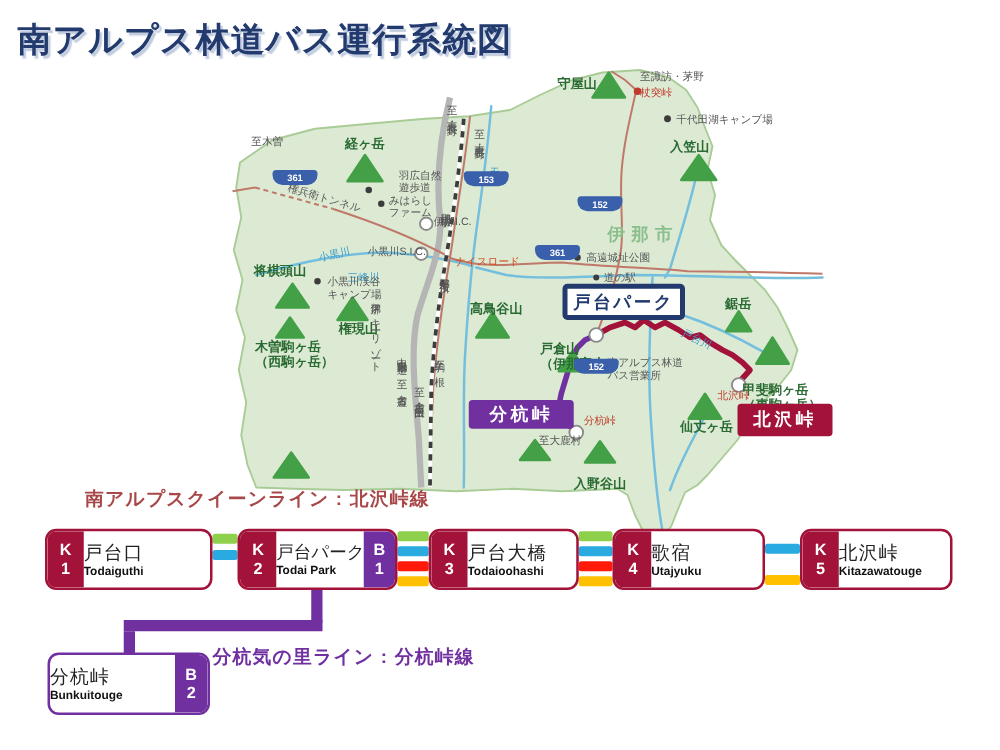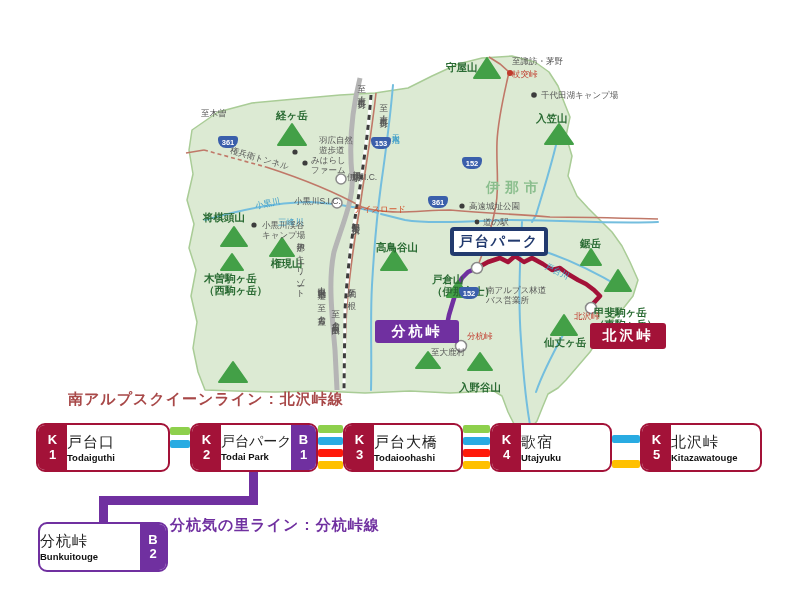--- a/index.html
+++ b/index.html
@@ -10,21 +10,21 @@
   .title{left:14px;top:14px;font-size:27px;font-weight:bold;color:#223a6e;
          letter-spacing:1px;text-shadow:2px 2px 1px rgba(140,160,195,.55);}
   
   .lbl{position:absolute;color:#555;font-size:8.5px;line-height:1.2;white-space:pre-line;}
   .mtn{position:absolute;color:#2a6b33;font-weight:bold;font-size:10.5px;line-height:1.15;white-space:pre-line;}
   .vt{writing-mode:vertical-rl;text-orientation:upright;letter-spacing:1px;}
   .bl{color:#3e9ec9;}
   .rd{color:#c0392b;}
   .org{color:#d2491f;}
   .city{color:#8abe8d;font-size:14px;font-weight:bold;letter-spacing:5px;}
-  .shield{position:absolute;width:20px;height:12px;background:#3a5fab;color:#fff;
+  .shield{position:absolute;width:36px;height:12px;background:#3a5fab;color:#fff;
           font-size:7.5px;font-weight:bold;display:flex;align-items:center;justify-content:center;
           border-radius:3px 3px 8px 8px;}
   
   .badge{position:absolute;display:flex;align-items:center;justify-content:center;font-weight:bold;}
   .badge.white{background:#fff;border:2px solid #223a6e;box-shadow:0 0 0 1px #fff inset,0 0 0 2px #223a6e;
                color:#223a6e;font-size:14px;letter-spacing:2px;border-radius:2px;}
   .badge.purple{background:#7030a0;color:#fff;font-size:14px;letter-spacing:3px;border-radius:3px;}
   .badge.crimson{background:#a31238;color:#fff;font-size:14px;letter-spacing:3px;border-radius:3px;}
   
   .line-title{position:absolute;font-size:15px;font-weight:bold;letter-spacing:1px;}
@@ -109,20 +109,21 @@
 
     <g fill="#fff" stroke="#8a8a8a" stroke-width="1.5">
       <circle cx="341" cy="179" r="5"></circle>
         <circle cx="337" cy="203" r="5"></circle>
       <circle cx="477" cy="268" r="5.5"></circle>
         <circle cx="461" cy="346" r="5.5"></circle>
       <circle cx="591" cy="308" r="5.5"></circle>
     </g>
   </svg>
 
+  <div class="abs title">南アルプス林道バス運行系統図</div>
 
   <div class="mtn" style="left:446px;top:61px;">守屋山</div>
   <div class="mtn" style="left:276px;top:109px;">経ヶ岳</div>
   <div class="mtn" style="left:536px;top:112px;">入笠山</div>
   <div class="mtn" style="left:203px;top:211px;">将棋頭山</div>
   <div class="mtn" style="left:271px;top:257px;">権現山</div>
   <div class="mtn" style="left:204px;top:272px;">木曽駒ヶ岳
 （西駒ヶ岳）</div>
   <div class="mtn" style="left:376px;top:241px;">高鳥谷山</div>
   <div class="mtn" style="left:432px;top:274px;font-family:Liberation Serif, serif;">戸倉山
@@ -140,21 +141,21 @@
 遊歩道</div>
   <div class="lbl" style="left:311px;top:155px;">みはらし
 ファーム</div>
   <div class="lbl" style="left:347px;top:172px;">伊那I.C.</div>
   <div class="lbl" style="left:294px;top:196px;">小黒川S.I.C.</div>
   <div class="lbl vt" style="left:352px;top:164px;">伊那市駅</div>
   <div class="lbl vt" style="left:357px;top:78px;">至 東京・長野</div>
   <div class="lbl vt" style="left:379px;top:97px;">至 東京・長野</div>
   <div class="lbl vt bl" style="left:391px;top:127px;">天竜川</div>
   <div class="lbl bl" style="left:278px;top:217px;">三峰川</div>
-  <div class="lbl org" style="left:354px;top:204px;text-align:right;">ナイスロード</div>
+  <div class="lbl org" style="left:364px;top:204px;text-align:right;">ナイスロード</div>
   <div class="lbl bl" style="left:254px;top:201px;transform:rotate(-12deg);transform-origin:0 0;">小黒川</div>
   <div class="lbl" style="left:262px;top:220px;">小黒川渓谷
 キャンプ場</div>
   <div class="lbl vt" style="left:296px;top:236px;">伊那スキーリゾート</div>
   <div class="lbl vt" style="left:317px;top:280px;">中央自動車道 至 名古屋</div>
   <div class="lbl vt" style="left:347px;top:282px;">至駒ヶ根</div>
   <div class="lbl vt" style="left:331px;top:303px;">至 名古屋・飯田</div>
   <div class="lbl vt" style="left:351px;top:216px;">伊那市役所</div>
   <div class="lbl" style="left:541px;top:90px;">千代田湖キャンプ場</div>
   <div class="lbl" style="left:512px;top:56px;">至諏訪・茅野</div>

